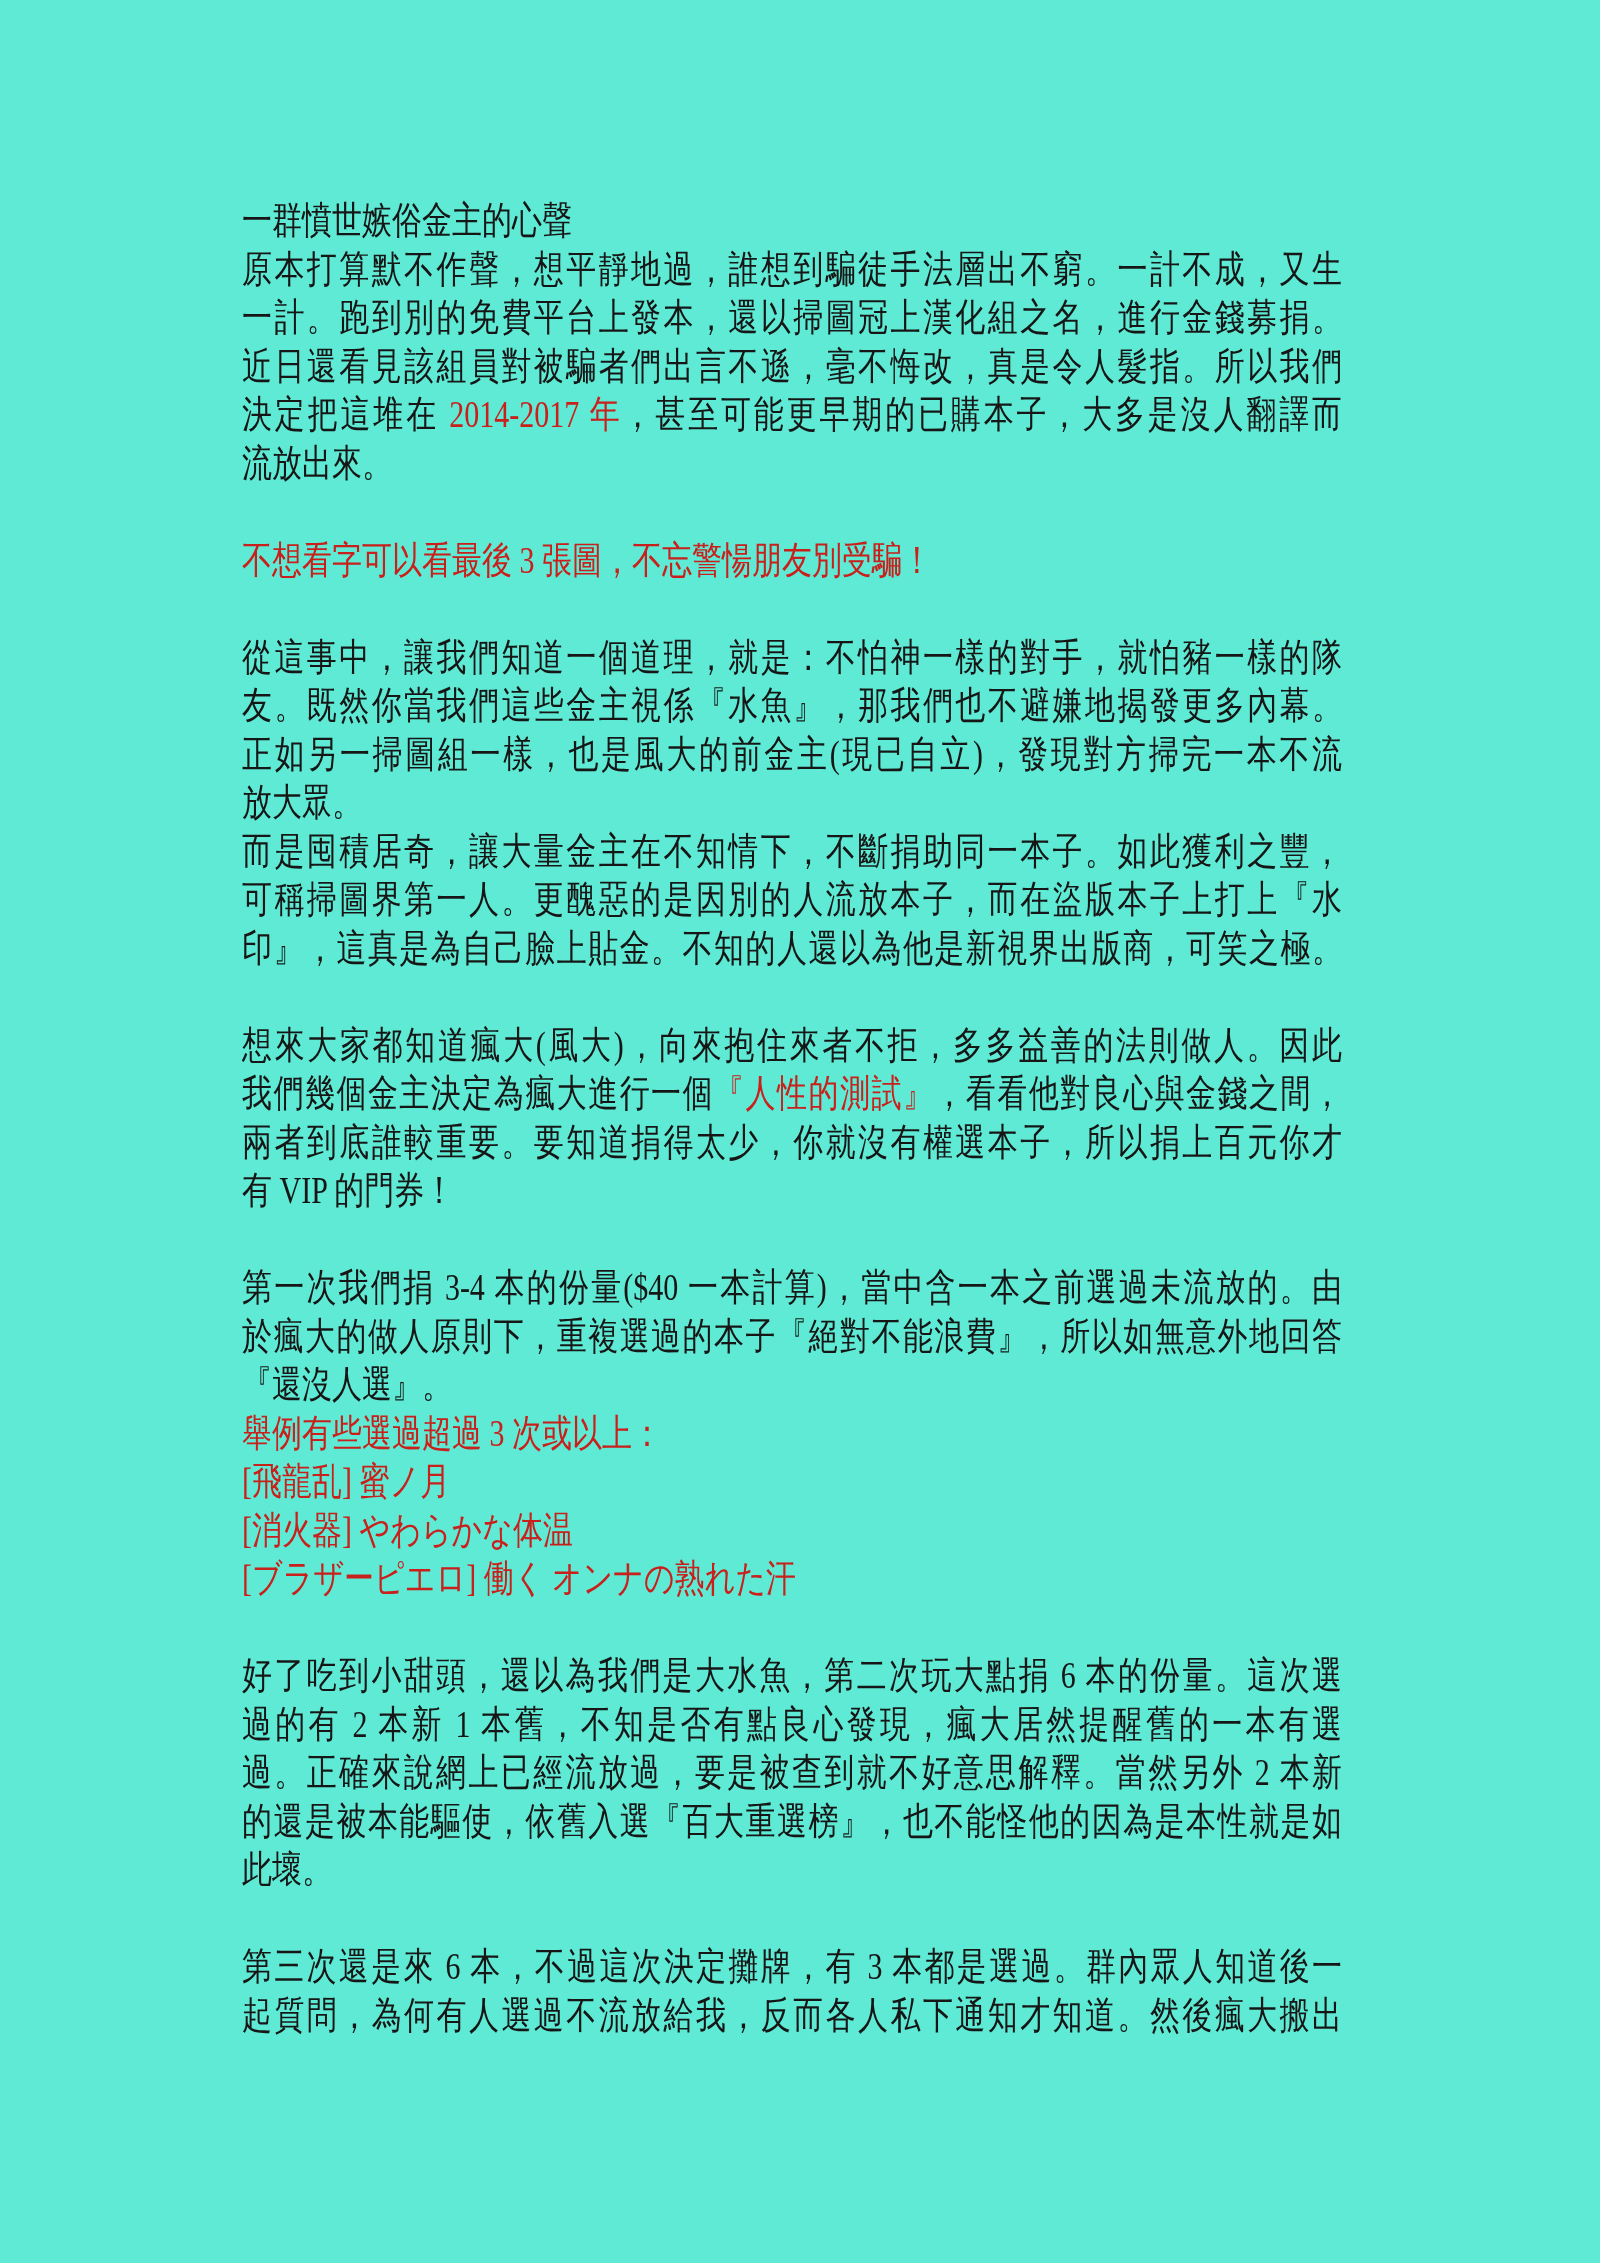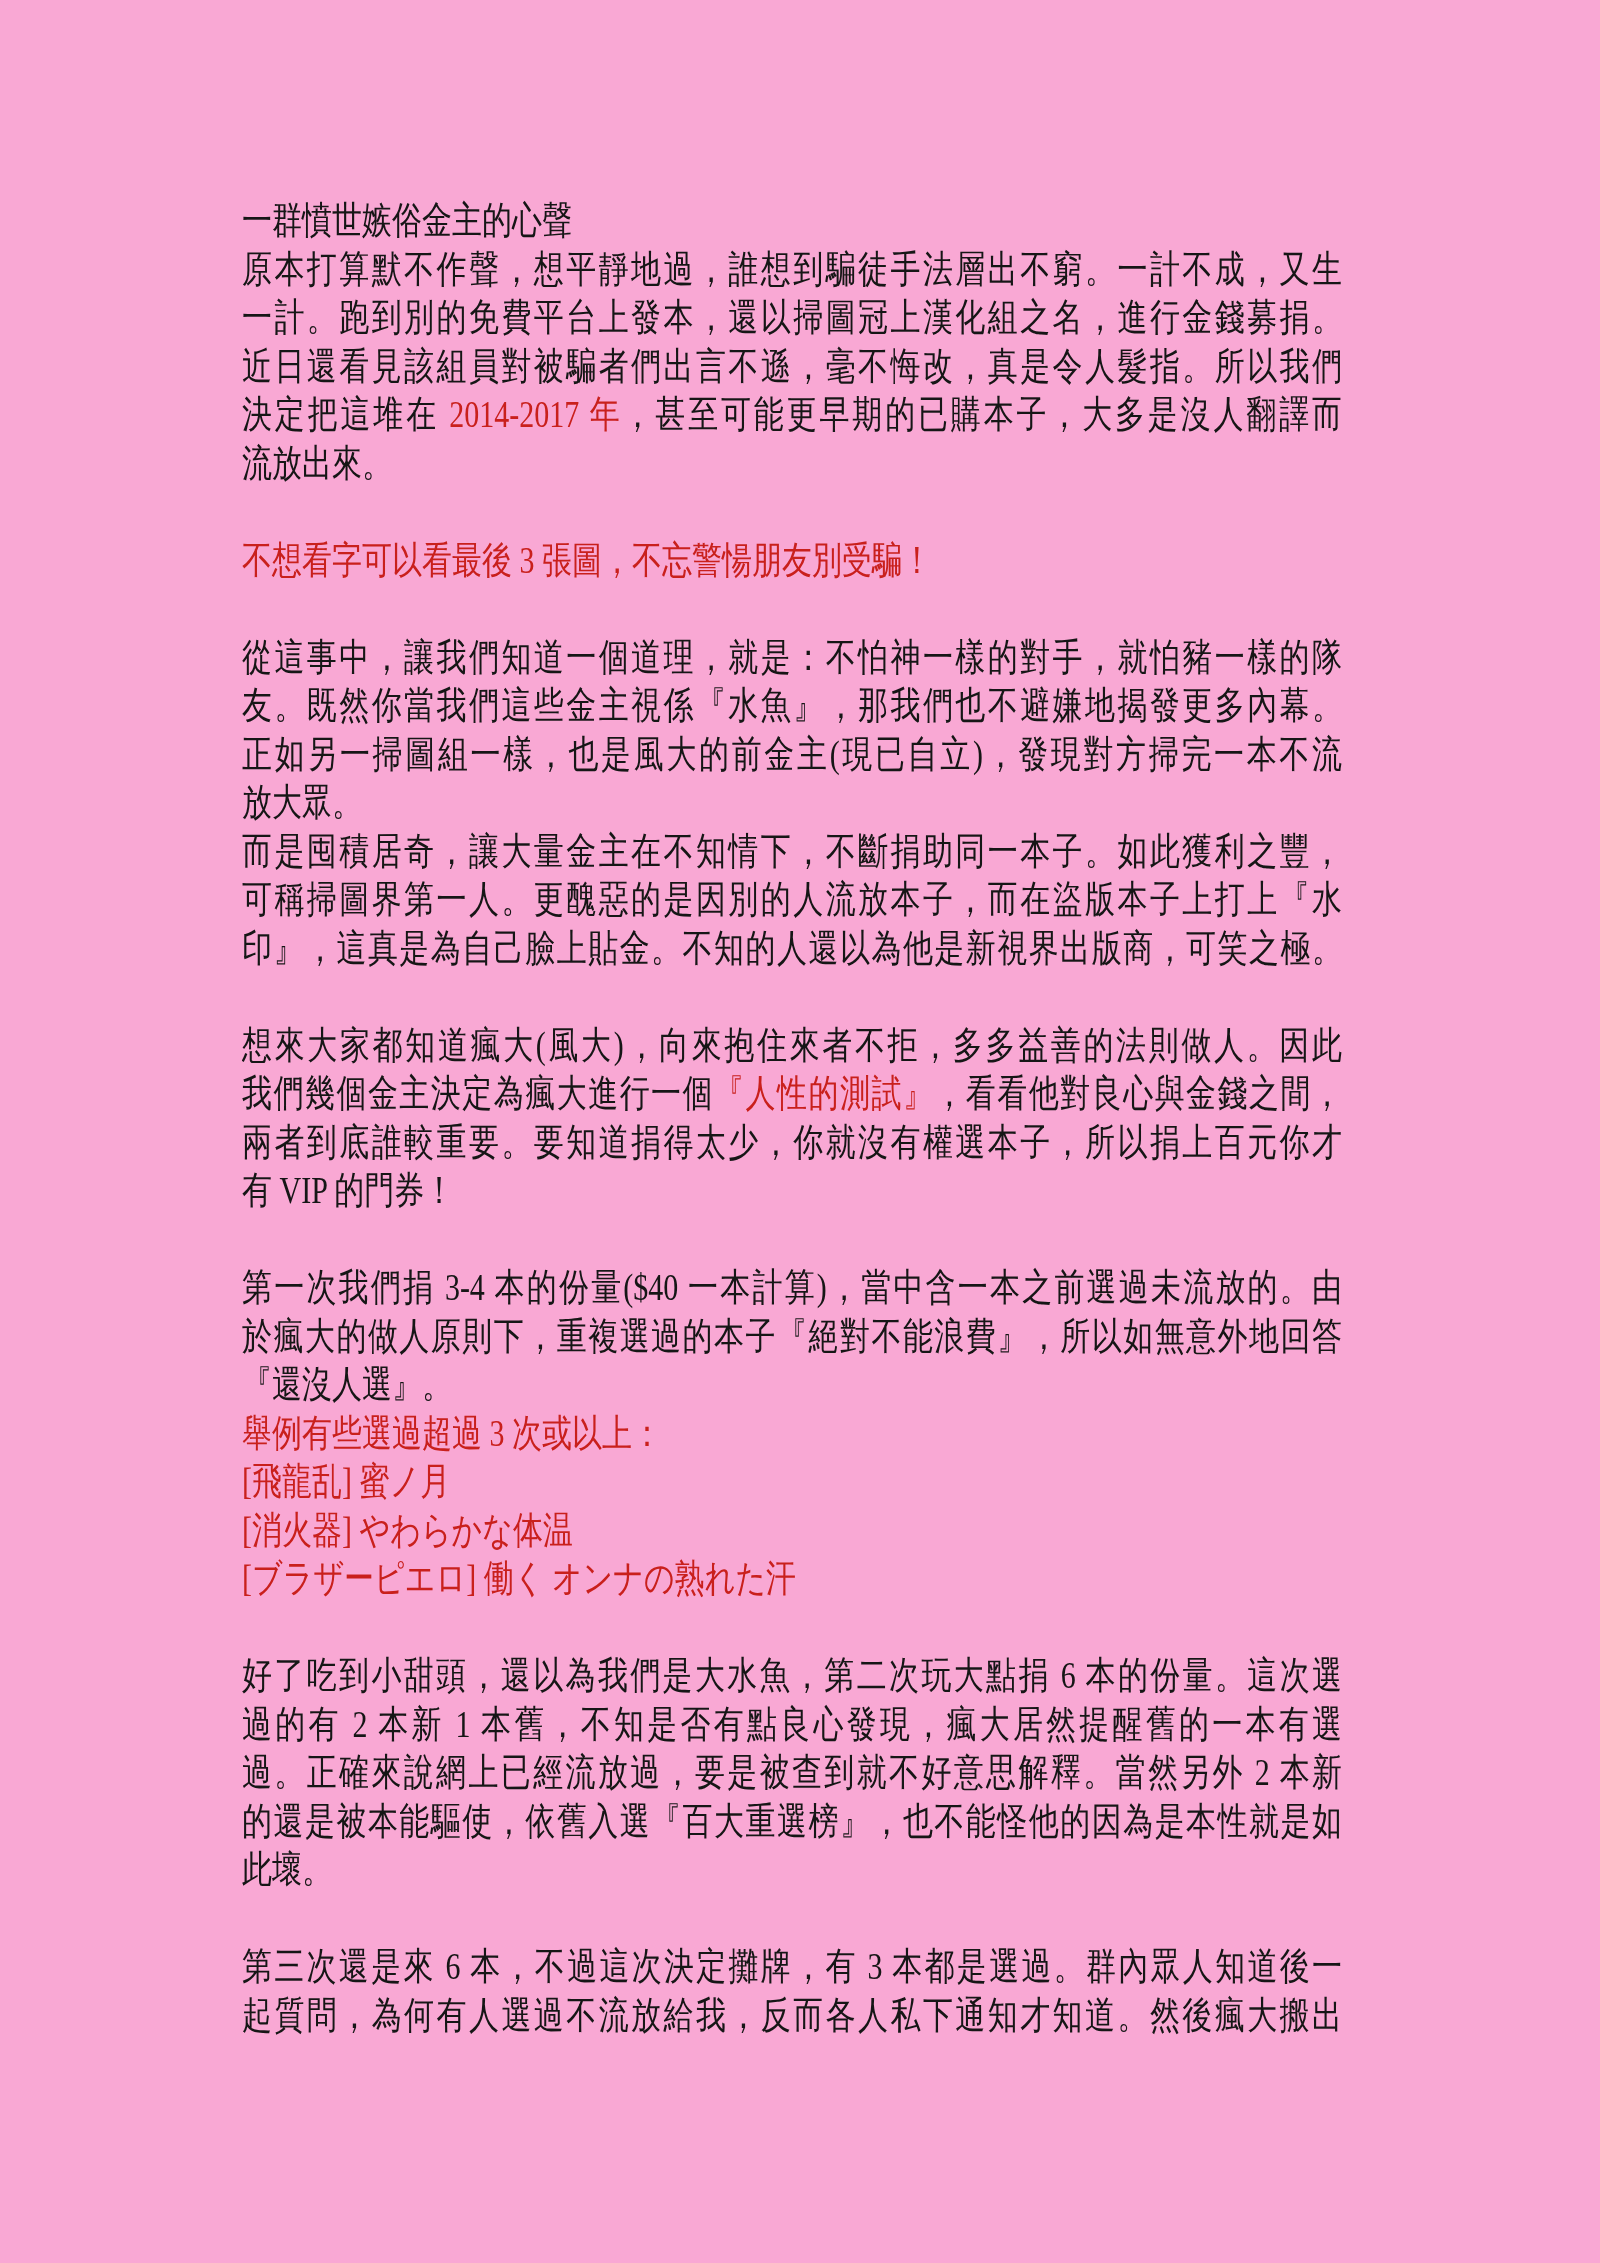--- a/index.html
+++ b/index.html
@@ -1,20 +1,20 @@
 <!DOCTYPE html>
 <html><head>
 <meta charset="utf-8">
 <style>
   html, body { margin: 0; padding: 0; background: #ffffff; }
   .page {
     position: relative;
     width: 1600px;
     height: 2263px;
-    background: #f9a8d4;
+    background: #5eead4;
     overflow: hidden;
     font-family: "Liberation Serif", "DejaVu Serif", serif;
     color: #161616;
   }
   .doc {
     position: absolute;
     left: 242px;
     top: 196px;
     width: 1100px;
     font-size: 30px;

